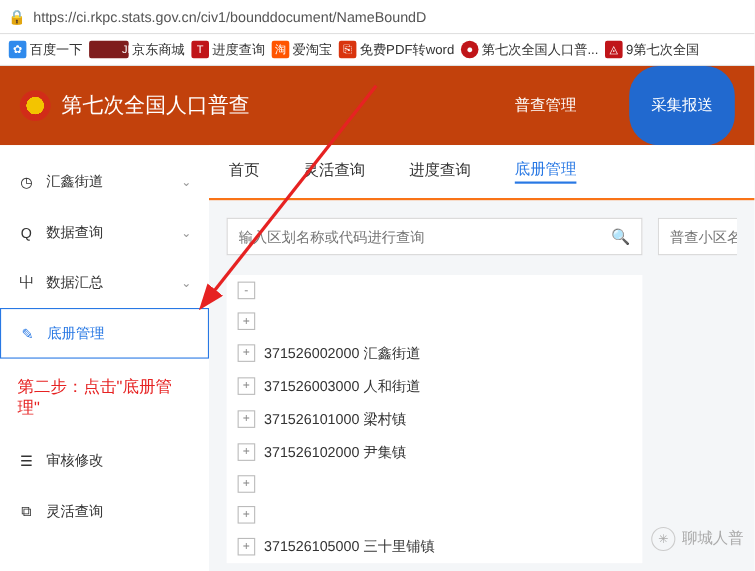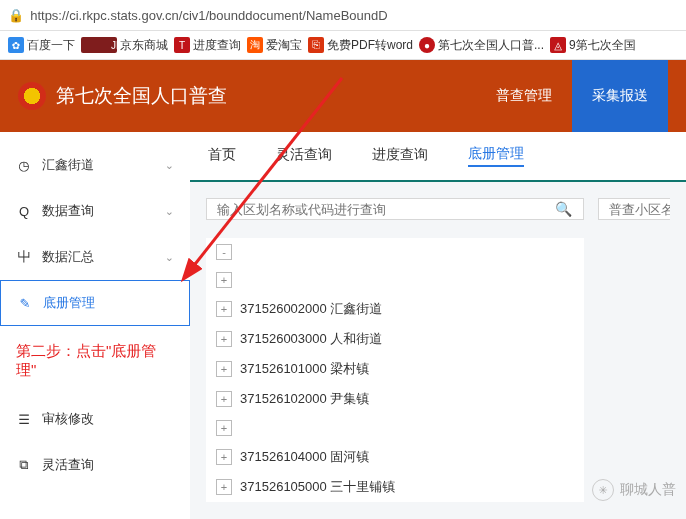--- a/index.html
+++ b/index.html
@@ -16,44 +16,44 @@
     .jd { background: #7f1d1d; padding-left: 36px; }
     .tmall { background: #c01519; }
     .taobao { background: #f50; }
     .pdf { background: #d9340e; }
     .census { background: #c01519; border-radius: 50%; }
     .nine { background: #c01519; }
     
     .header { height: 72px; background: #c2410c; color: #fff; display: flex; align-items: center; padding: 0 18px; }
     .logo-badge { width: 28px; height: 28px; border-radius: 50%; background: radial-gradient(#f3c400 40%, #d12c18 41%); margin-right: 10px; }
     .header-title { font-size: 19px; font-weight: 500; flex: 1; }
-    .nav-tabs { display: flex; height: 100%; }
+    .nav-tabs { display: flex; height: 100%; gap: 28px; }
     .nav-tab { padding: 0 20px; display: flex; align-items: center; font-size: 14px; cursor: pointer; }
-    .nav-tab.active { background: #2169cf; }
+    .nav-tab.active { background: #2169cf; border-radius: 27px; }
     
     .body-wrap { display: flex; height: calc(100% - 116px); }
     .sidebar { width: 190px; background: #fff; padding-top: 10px; }
     .side-item { height: 46px; display: flex; align-items: center; padding: 0 16px; font-size: 13px; color: #333; cursor: pointer; position: relative; gap: 10px; }
     .side-item .chev { margin-left: auto; font-size: 11px; color: #999; }
     .side-item.active { color: #2878e4; border: 1px solid #2878e4; }
     .side-icon { width: 16px; height: 16px; display: inline-flex; align-items: center; justify-content: center; font-size: 13px; }
     
     .annotation { color: #e62222; font-size: 15px; padding: 16px; }
     
     .content { flex: 1; background: #f4f6f8; padding: 0; }
-    .sub-tabs { height: 50px; background: #fff; display: flex; align-items: center; padding: 0 18px; gap: 40px; border-bottom: 2px solid #0f766e; }
+    .sub-tabs { height: 50px; background: #fff; display: flex; align-items: center; padding: 0 18px; gap: 40px; border-bottom: 2px solid #f97316; }
     .sub-tab { font-size: 14px; color: #333; cursor: pointer; padding-bottom: 2px; }
     .sub-tab.active { color: #2878e4; border-bottom: 2px solid #2878e4; }
     
     .content-main { padding: 16px; display: flex; gap: 14px; }
     .left-panel { flex: 1; }
     .right-panel { width: 72px; overflow: hidden; display: flex; flex-direction: row; gap: 12px; }
     
     .search-row { display: flex; gap: 12px; margin-bottom: 18px; }
-    .search-box { flex: 1; height: 22px; border: 1px solid #d7d7d7; background: #fff; display: flex; align-items: center; padding: 0 10px; }
+    .search-box { flex: 1; height: 34px; border: 1px solid #d7d7d7; background: #fff; display: flex; align-items: center; padding: 0 10px; }
     .search-box input { flex: 1; border: none; outline: none; font-size: 13px; color: #999; }
     .search-icon { color: #888; font-size: 14px; }
     
     .tree { background: #fff; font-size: 13px; }
     .tree-item { display: flex; align-items: center; gap: 8px; padding: 6px 10px; color: #333; }
     .tree-toggle { width: 16px; height: 16px; border: 1px solid #bbb; display: inline-flex; align-items: center; justify-content: center; font-size: 11px; cursor: pointer; color: #888; }
     .tree-item.root .tree-label { color: #2878e4; background: #e4f0fe; padding: 1px 4px; }
     
     .btn-export { height: 16px; background: #2878e4; color: #fff; display: flex; align-items: center; justify-content: center; font-size: 18px; cursor: pointer; width: 52px; }
     .select-all-row { height: 32px; border: 1px solid #d7d7d7; background: #fff; display: flex; align-items: flex-start; padding: 0 16px; gap: 6px; font-size: 19px; }
@@ -181,21 +181,20 @@
             </div>
             <div class="tree-item">
               <span class="tree-toggle">+</span>
               <span class="tree-label">371526102000 尹集镇</span>
             </div>
             <div class="tree-item">
               <span class="tree-toggle">+</span>
             </div>
             <div class="tree-item">
               <span class="tree-toggle">+</span>
-              <span class="tree-label">371526104000 固河镇</span>
             </div>
             <div class="tree-item">
               <span class="tree-toggle">+</span>
               <span class="tree-label">371526105000 三十里铺镇</span>
             </div>
           </div>
       </div>
       <div class="right-panel">
         <div class="search-box">
           <input placeholder="普查小区名" style="">

